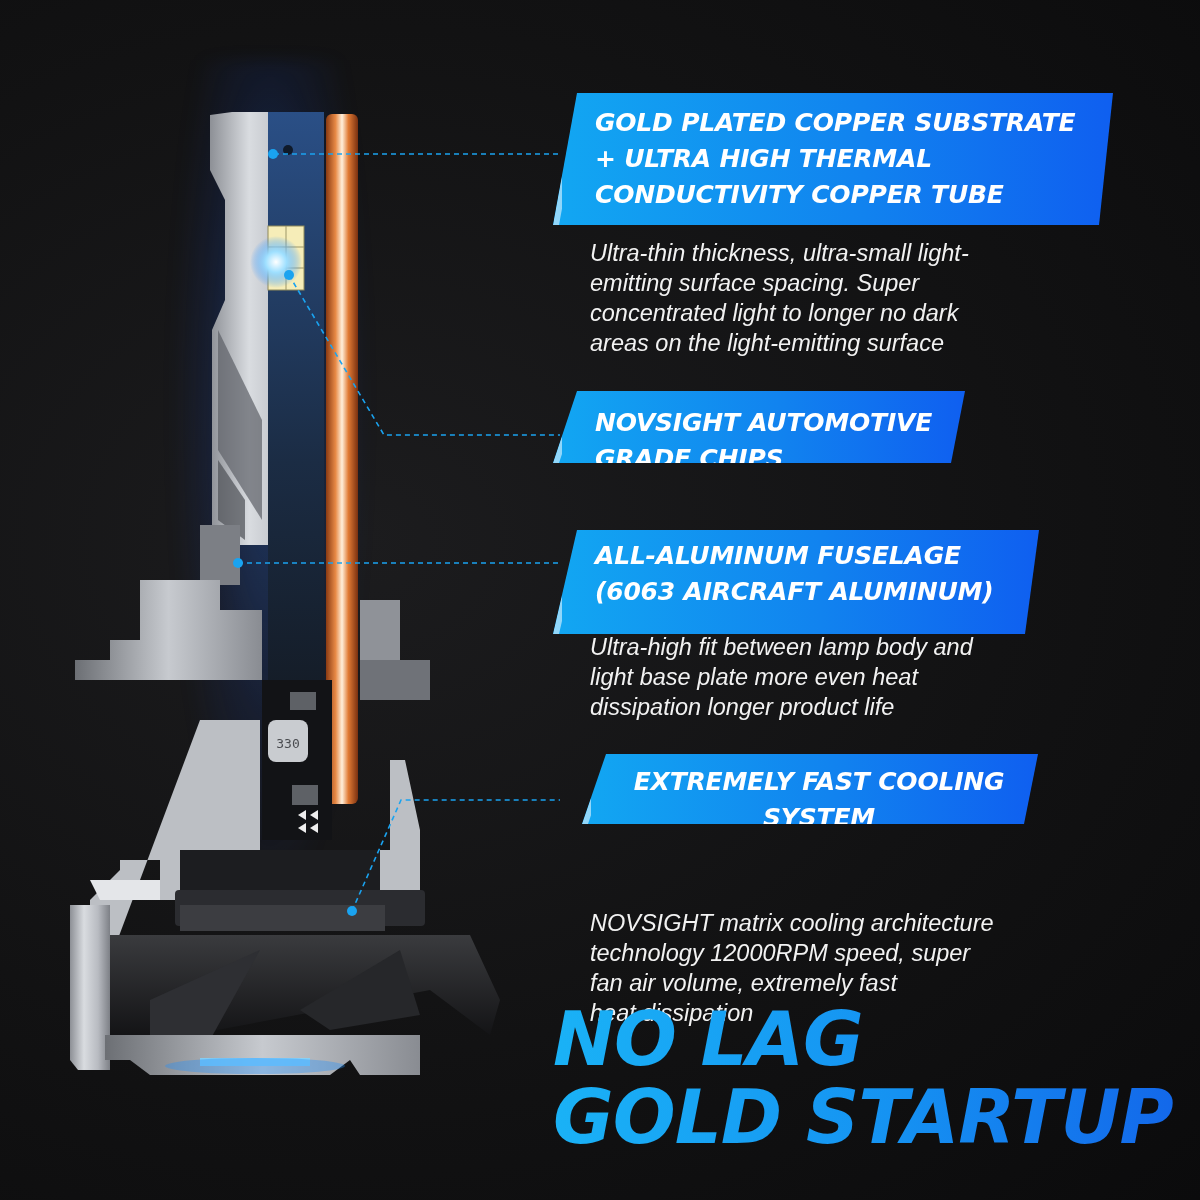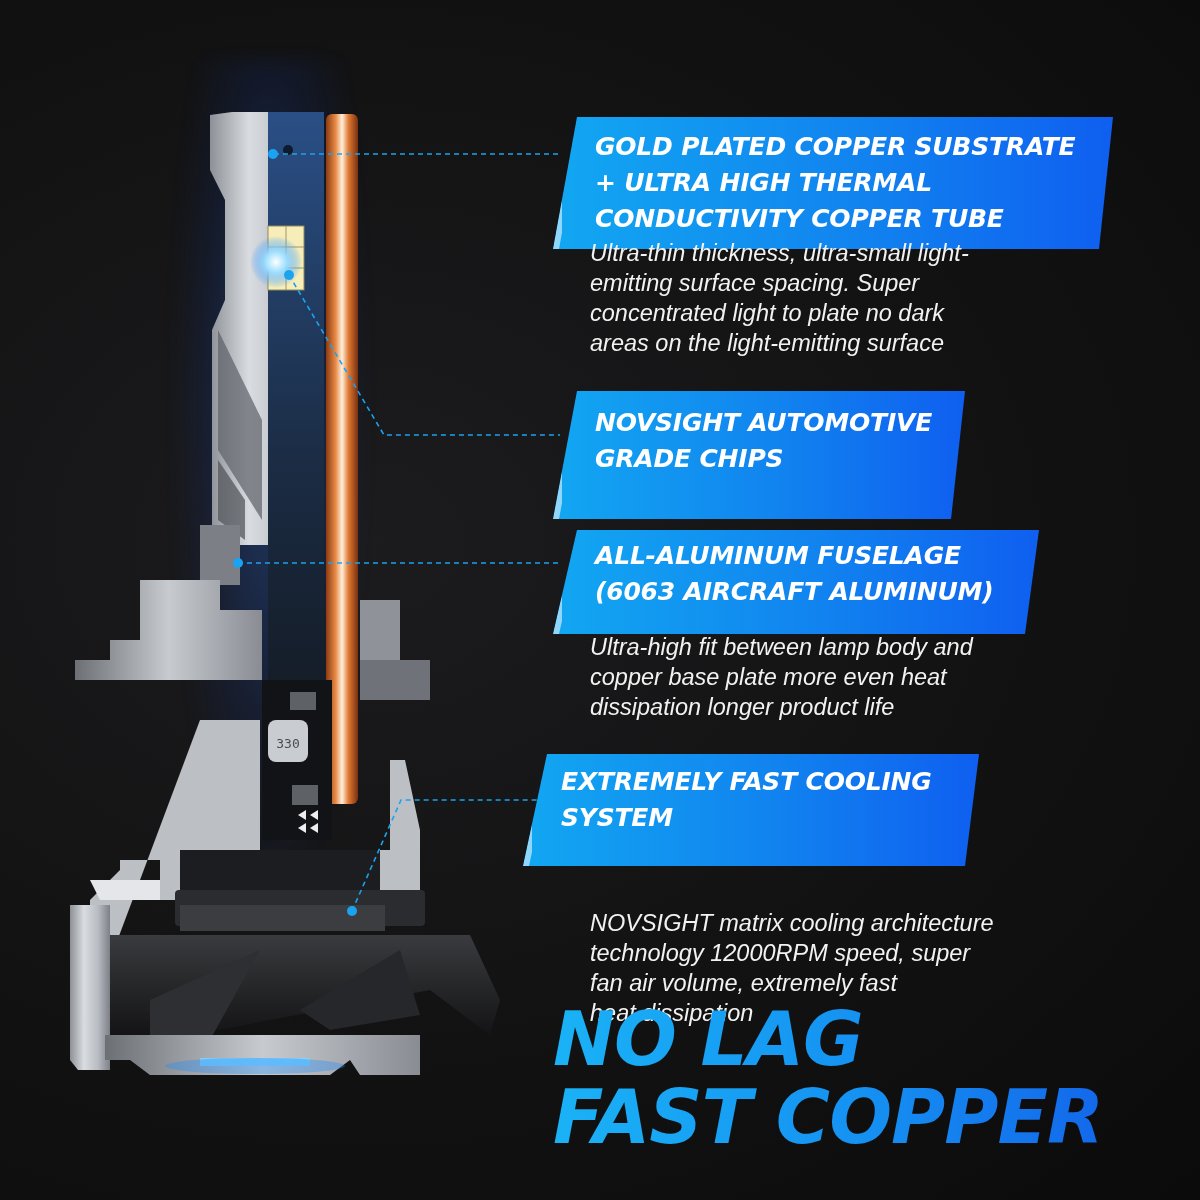--- a/index.html
+++ b/index.html
@@ -149,48 +149,48 @@
       </g>
       <g fill="#1aa3f0">
         <circle cx="273" cy="154" r="5"></circle>
         <circle cx="289" cy="275" r="5"></circle>
         <circle cx="238" cy="563" r="5"></circle>
         <circle cx="352" cy="911" r="5"></circle>
       </g>
     </svg>
   </div>
 
-  <div class="banner" style="left:553px; top:93px; width:560px; height:132px;margin-top:24px;">
+  <div class="banner" style="left:553px; top:93px; width:560px; height:132px;">
     <div class="title" style="top:12px;">GOLD PLATED COPPER SUBSTRATE
 + ULTRA HIGH THERMAL
 CONDUCTIVITY COPPER TUBE</div>
   </div>
   <div class="desc" style="top:238px;">Ultra-thin thickness, ultra-small light-
 emitting surface spacing. Super
-concentrated light to plate no dark
+concentrated light to longer no dark
 areas on the light-emitting surface</div>
 
-  <div class="banner" style="left:553px; top:391px; width:412px; height:128px;">
+  <div class="banner" style="left:553px; top:391px; width:412px; height:72px;">
     <div class="title" style="top:14px;">NOVSIGHT AUTOMOTIVE
 GRADE CHIPS</div>
   </div>
 
   <div class="banner" style="left:553px; top:530px; width:486px; height:104px;">
     <div class="title" style="top:8px;">ALL-ALUMINUM FUSELAGE
 (6063 AIRCRAFT ALUMINUM)</div>
   </div>
   <div class="desc" style="top:632px;">Ultra-high fit between lamp body and
-copper base plate more even heat
+light base plate more even heat
 dissipation longer product life</div>
 
-  <div class="banner" style="left:523px; top:754px; width:456px; height:112px;">
+  <div class="banner" style="left:582px; top:754px; width:456px; height:70px;text-align:center;">
     <div class="title" style="top:10px; left:38px;">EXTREMELY FAST COOLING
 SYSTEM</div>
   </div>
   <div class="desc" style="top:860px;margin-top:48px;">NOVSIGHT matrix cooling architecture
 technology 12000RPM speed, super
 fan air volume, extremely fast
 heat dissipation</div>
 
   <div class="headline">NO LAG
-FAST COPPER</div>
+GOLD STARTUP</div>
 
 </div>
 
 </body></html>

